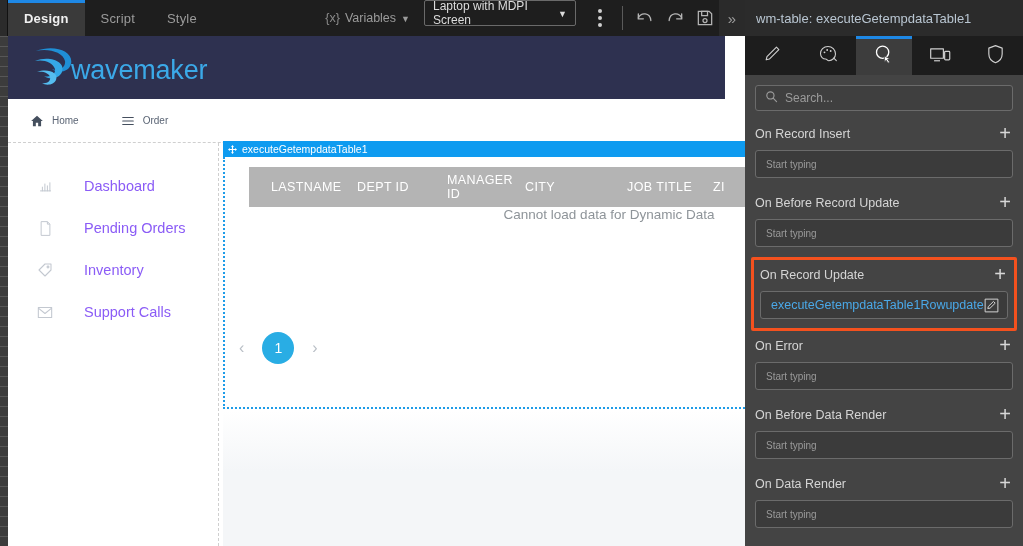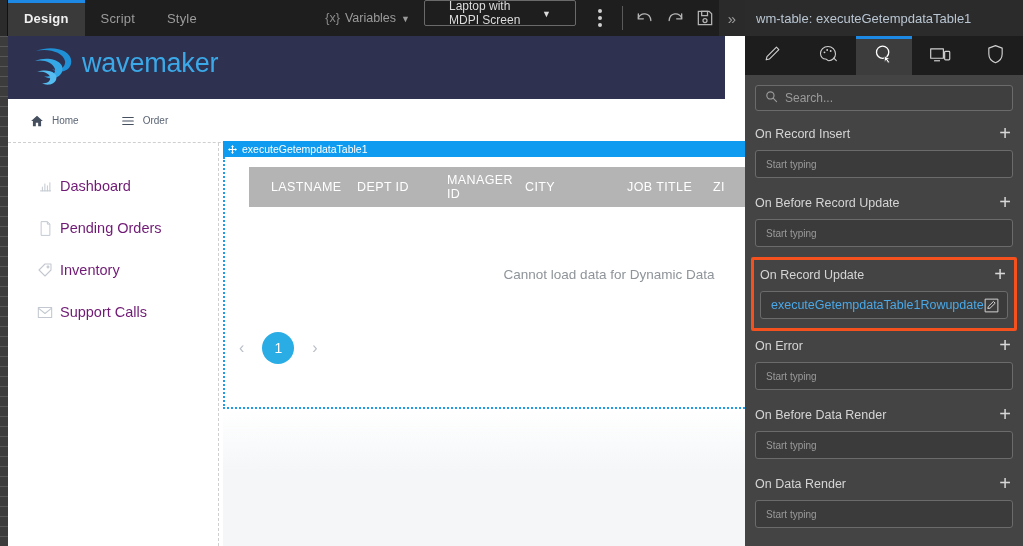--- a/index.html
+++ b/index.html
@@ -30,21 +30,21 @@
   .tb-spacer { flex: 1 1 auto; }
   .tb-vars {
     display: flex; align-items: center; gap: 5px; color: #9b9b9b;
     font-size: 12.5px; cursor: pointer; padding: 0 8px;
   }
   .tb-vars .vx { color: #8a8a8a; font-size: 12.5px; }
   .caret { font-size: 9px; position: relative; top: 1px; }
   .tb-select {
     display: flex; align-items: center; justify-content: space-between;
     width: 152px; height: 26px; border: 1px solid #6a6a6a; border-radius: 2px;
-    color: #dcdcdc; font-size: 12px; padding: 0 24px; margin-left: 6px; cursor: pointer;
+    color: #dcdcdc; font-size: 12px; padding: 0 8px; margin-left: 6px; cursor: pointer;
     background: #1e1e1e;
   }
   .tb-icons { display: flex; align-items: center; gap: 2px; padding-left: 10px; }
   .ic-btn {
     width: 28px; height: 30px; display: flex; align-items: center; justify-content: center;
     cursor: pointer; color: #b5b5b5;
   }
   .kebab { display: flex; flex-direction: column; gap: 3px; }
   .kebab i { width: 4px; height: 4px; border-radius: 50%; background: #cfcfcf; display: block; }
   .tb-div { width: 1px; height: 24px; background: #5a5a5a; margin: 0 6px; align-self: center; }
@@ -62,56 +62,56 @@
     position: absolute; left: 0; top: 0; width: 8px; height: 510px;
     background: #3c3c3c;
     background-image: repeating-linear-gradient(to bottom, #575757 0 1px, transparent 1px 10px);
   }
   .page {
     position: absolute; left: 8px; top: 0; right: 20px; bottom: 0; background: #fff;
   }
   .wm-header {
     height: 63px; background: #2e3150; display: flex; align-items: center; padding-left: 22px;
   }
-  .wm-logo { display: flex; align-items: flex-start; gap: 11px; }
+  .wm-logo { display: flex; align-items: center; gap: 0px; }
   .wave-mark { width: 47px; height: 45px; position: relative; }
   .wm-word { color: #3ba9e8; font-size: 27px; letter-spacing: -0.2px; margin-left: -6px;
              position: relative; top: 3px; }
   .wm-nav {
     height: 44px; display: flex; align-items: center; gap: 42px; padding-left: 22px;
     border-bottom: 1px dashed #cfcfcf; background: #fff;
   }
   .nav-item { display: flex; align-items: center; gap: 8px; font-size: 10px; color: #5a6474; cursor: pointer; }
   .nav-item .n-ico { color: #454f5e; display: flex; }
 
   .content-row { display: flex; height: 403px; }
   .left-col { width: 211px; background: #fff; border-right: 1px dashed #cfcfcf; padding-top: 22px; }
   .lc-item {
-    display: flex; align-items: center; gap: 6px; padding: 0 0 0 28px; height: 42px;
-    color: #701a75; font-size: 14.5px; cursor: pointer;
+    display: flex; align-items: center; gap: 30px; padding: 0 0 0 28px; height: 42px;
+    color: #8b5cf6; font-size: 14.5px; cursor: pointer;
   }
   .lc-ico { width: 18px; display: flex; justify-content: center; color: #c3c8d0; }
 
   .right-col { flex: 1 1 auto; position: relative; background: #fff; }
   .table-widget {
     position: absolute; left: 4px; top: 14px; right: -160px; height: 252px;
     border: 2px dotted #1e9ce8; border-top: none; background: #fff;
   }
   .tw-label {
     position: absolute; left: -2px; top: -16px; height: 16px; right: -2px;
     background: #0e9bf0; color: #fff; font-size: 10.5px;
     display: flex; align-items: center; gap: 5px; padding-left: 5px; cursor: move;
   }
   .move-ico { font-size: 10px; line-height: 1; display: flex; }
   .tbl-head {
     margin: 10px 24px 0 24px; height: 40px; background: #b4b4b4;
     display: flex; align-items: center; color: #fff; font-size: 12.5px; letter-spacing: .4px;
   }
   .th { flex: 0 0 auto; }
-  .tbl-msg { margin-top: 60px; text-align: center; color: #8e9499; font-size: 13.5px;
+  .tbl-msg { text-align: center; color: #8e9499; font-size: 13.5px;
              padding-left: 110px; white-space: nowrap; }
   .pager { position: absolute; left: 14px; top: 175px; display: flex; align-items: center; gap: 18px; }
   .pg-arrow { color: #b9bfc6; font-size: 16px; cursor: pointer; }
   .pg-num {
     width: 32px; height: 32px; border-radius: 50%; background: #29ade4; color: #fff;
     display: flex; align-items: center; justify-content: center; font-size: 14px; cursor: pointer;
   }
   .below-fill {
     position: absolute; left: -2px; top: 254px; right: -160px; height: 150px;
     background: linear-gradient(#ffffff, #f4f6f8 40%); 

